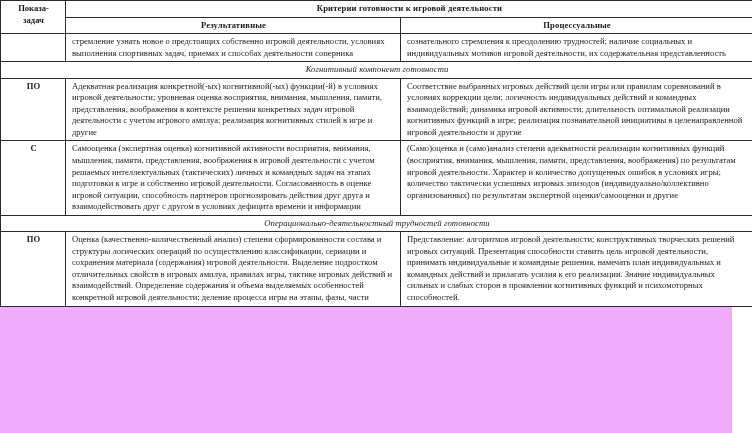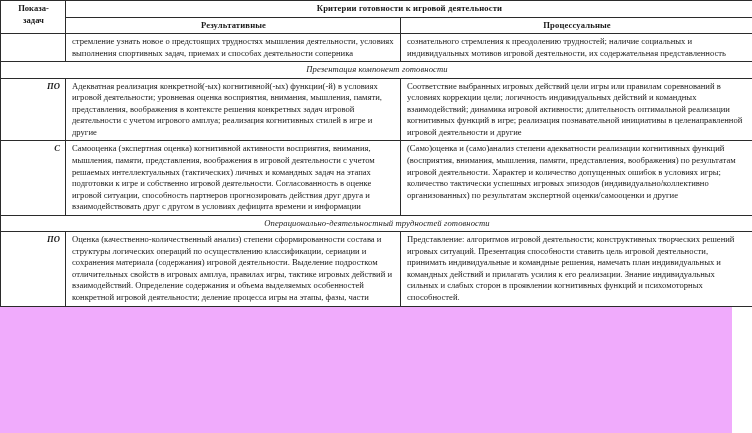--- a/index.html
+++ b/index.html
@@ -69,27 +69,26 @@
     font-weight: normal;
     font-size: 9px;
     line-height: 11px;
     letter-spacing: 0.1px;
     padding: 2px 4px;
     height: 11px;
   }
   
   td.ind {
     background: #dededd;
-    text-align: right;
+    text-align: center;
     vertical-align: top;
     font-weight: bold;
     font-size: 9.4px;
     line-height: 12px;
     padding: 2px 4px 2px 8px;
-    font-style: italic;
   }
   td.ind-blank {
     background: #dededd;
     padding: 0;
   }
   td.body {
     background: #ffffff;
     text-align: left;
   }
   .hdr-title {
@@ -115,26 +114,26 @@
         </td>
         <td class="hd" colspan="2">Критерии готовности к игровой деятельности</td>
       </tr>
       <tr>
         <td class="hd">Результативные</td>
         <td class="hd">Процессуальные</td>
       </tr>
 
       <tr>
         <td class="ind-blank"></td>
-        <td class="body">стремление узнать новое о предстоящих трудностях мышления деятельности, условиях выполнения спортивных задач, приемах и способах деятельности соперника</td>
+        <td class="body">стремление узнать новое о предстоящих собственно игровой деятельности, условиях выполнения спортивных задач, приемах и способах деятельности соперника</td>
         <td class="body">сознательного стремления к преодолению трудностей; наличие социальных и индивидуальных мотивов игровой деятельности, их содержательная представленность</td>
       </tr>
 
       <tr>
-        <td class="section" colspan="3">Презентация компонент готовности</td>
+        <td class="section" colspan="3">Когнитивный компонент готовности</td>
       </tr>
 
       <tr>
         <td class="ind">ПО</td>
         <td class="body">Адекватная реализация конкретной(-ых) когнитивной(-ых) функции(-й) в условиях игровой деятельности; уровневая оценка восприятия, внимания, мышления, памяти, представления, воображения в контексте решения конкретных задач игровой деятельности с учетом игрового амплуа; реализация когнитивных стилей в игре и другие</td>
         <td class="body">Соответствие выбранных игровых действий цели игры или правилам соревнований в условиях коррекции цели; логичность индивидуальных действий и командных взаимодействий; динамика игровой активности; длительность оптимальной реализации когнитивных функций в игре; реализация познавательной инициативы в целенаправленной игровой деятельности и другие</td>
       </tr>
 
       <tr>
         <td class="ind">С</td>

